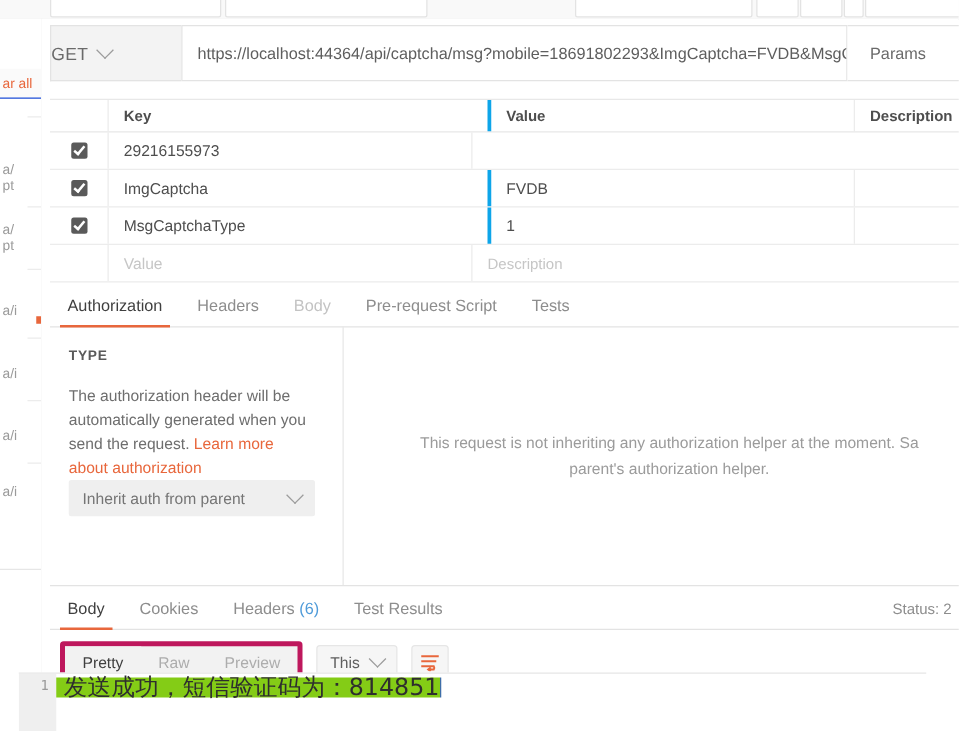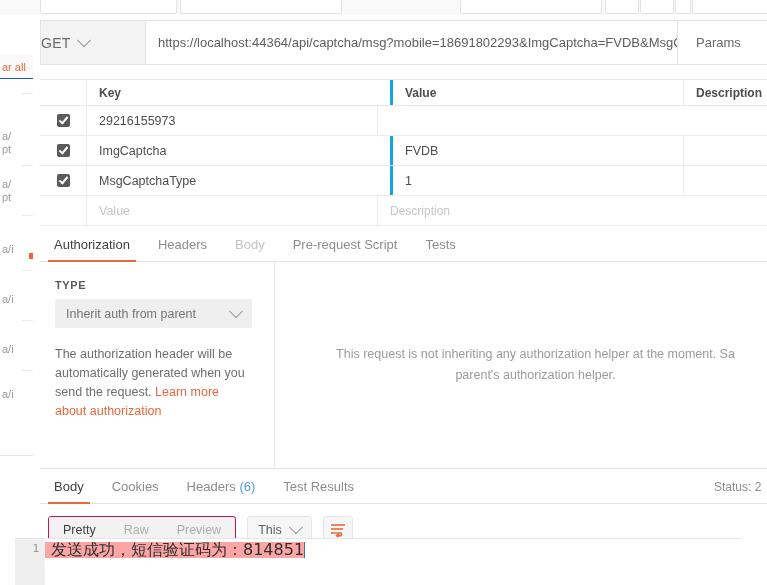--- a/index.html
+++ b/index.html
@@ -372,21 +372,21 @@
     height: 36px;
     display: flex;
     align-items: center;
     gap: 11px;
     padding-left: 8px;
     box-sizing: border-box;
   }
   #view-toggle {
     display: flex;
     background: #f2f2f2;
-    border: 1px solid #be185d;
+    border: 4px solid #be185d;
     border-radius: 3px;
     height: 26px;
     align-items: stretch;
     overflow: hidden;
   }
   .vtab {
     padding: 0 14px;
     display: flex;
     align-items: center;
     font-size: 12.5px;
@@ -440,24 +440,24 @@
     font-size: 11px;
     text-align: right;
     padding: 3px 6px 0 0;
     box-sizing: border-box;
   }
   #code-lines {
     flex: 1;
     padding-top: 3px;
   }
   #code-line-1 {
-    background: #fca5a5;
+    background: #84cc16;
     display: inline-block;
     padding: 0 0 0 6px;
-    font-size: 16px;
+    font-size: 19px;
     line-height: 16px;
     color: #2e2e2e;
     font-family: "DejaVu Sans", sans-serif;
     position: relative;
   }
   #code-line-1::after {
     content: "";
     position: absolute;
     right: -1px; top: 0;
     width: 1px; height: 16px;
@@ -558,26 +558,26 @@
     <div class="rtab active">Authorization</div>
     <div class="rtab">Headers</div>
     <div class="rtab dim">Body</div>
     <div class="rtab">Pre-request Script</div>
     <div class="rtab">Tests</div>
   </div>
 
   <div id="auth-panel">
     <div id="auth-left">
       <div id="auth-type-label">TYPE</div>
+      <div id="auth-help">
+        <span>The authorization header will be automatically generated when you send the request. </span><span id="auth-help-link">Learn more about authorization</span>
+      </div>
       <div id="auth-type-select">
         <span>Inherit auth from parent</span>
         <span class="chev"></span>
-      </div>
-      <div id="auth-help">
-        <span>The authorization header will be automatically generated when you send the request. </span><span id="auth-help-link">Learn more about authorization</span>
       </div>
     </div>
     <div id="auth-right">
       <div id="auth-notice">
         <div>This request is not inheriting any authorization helper at the moment. Sa</div>
         <div class="l2">parent's authorization helper.</div>
       </div>
     </div>
   </div>
 

